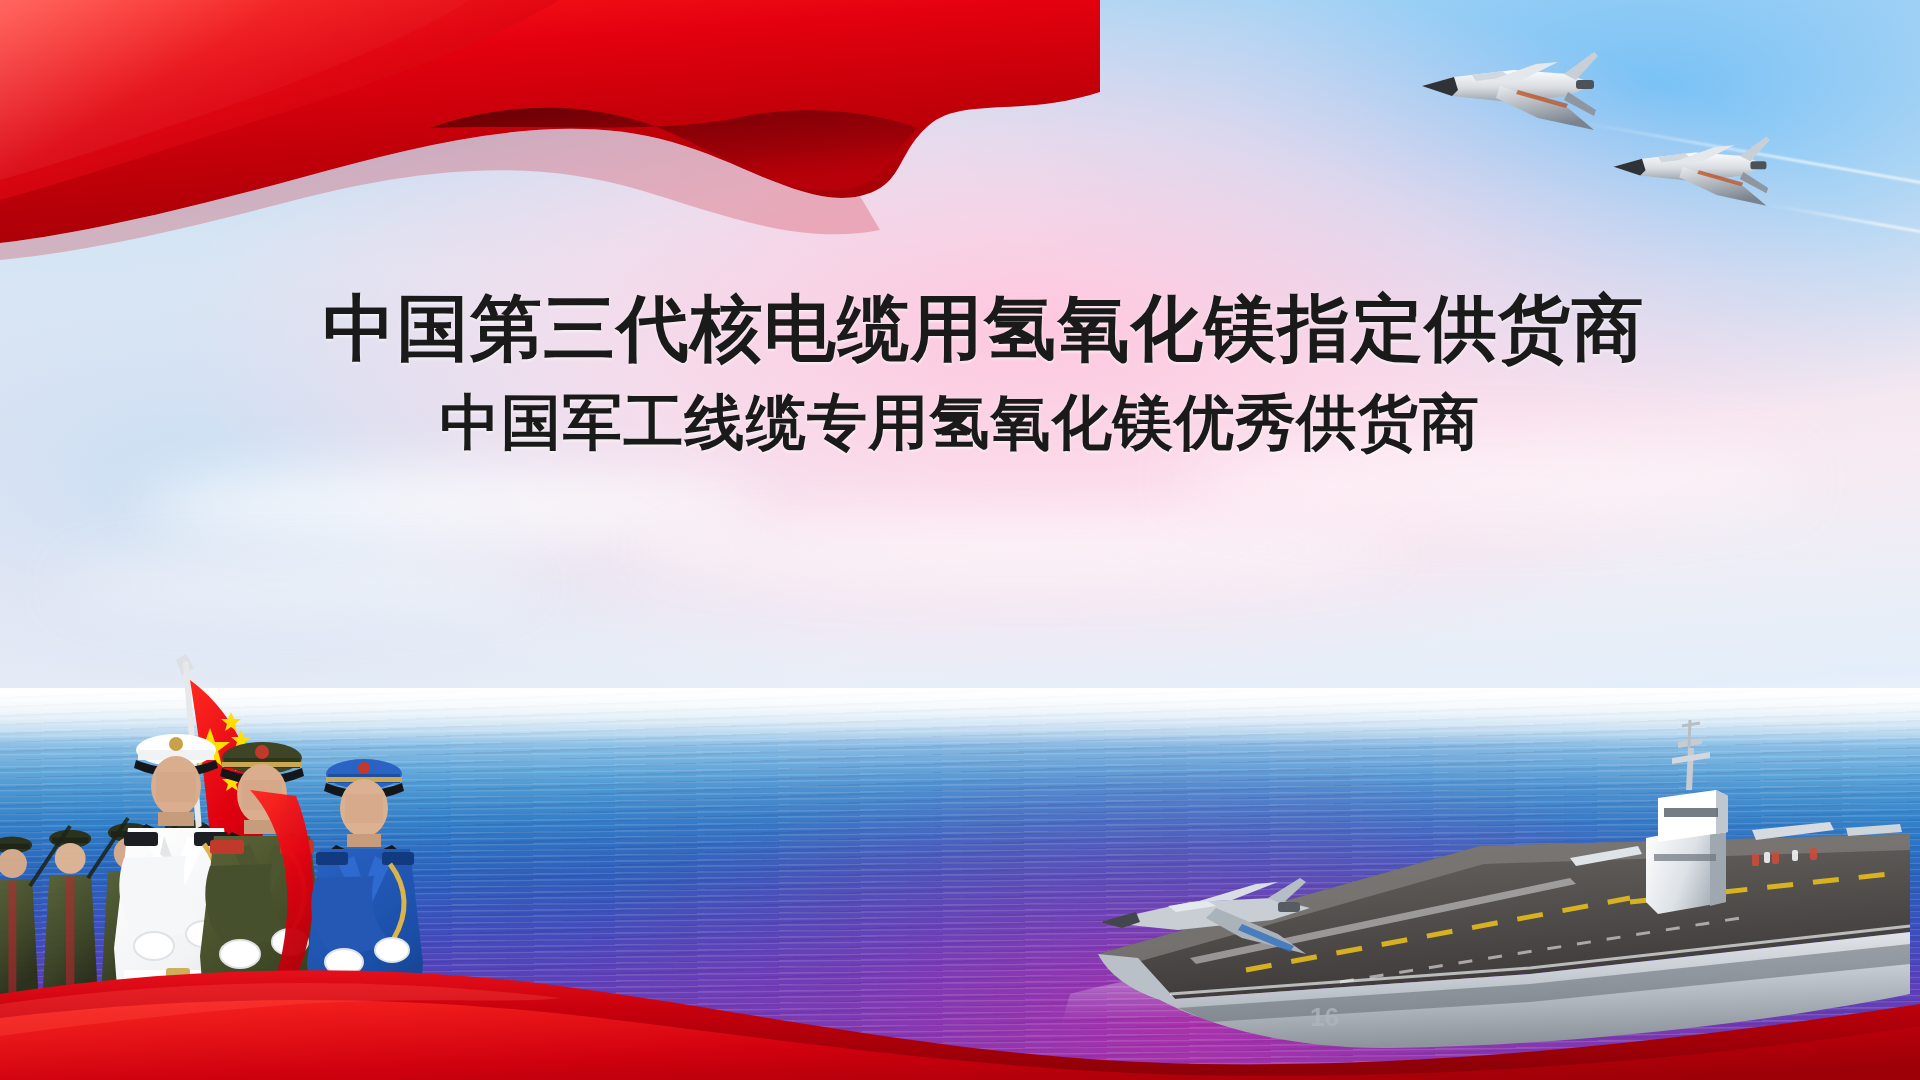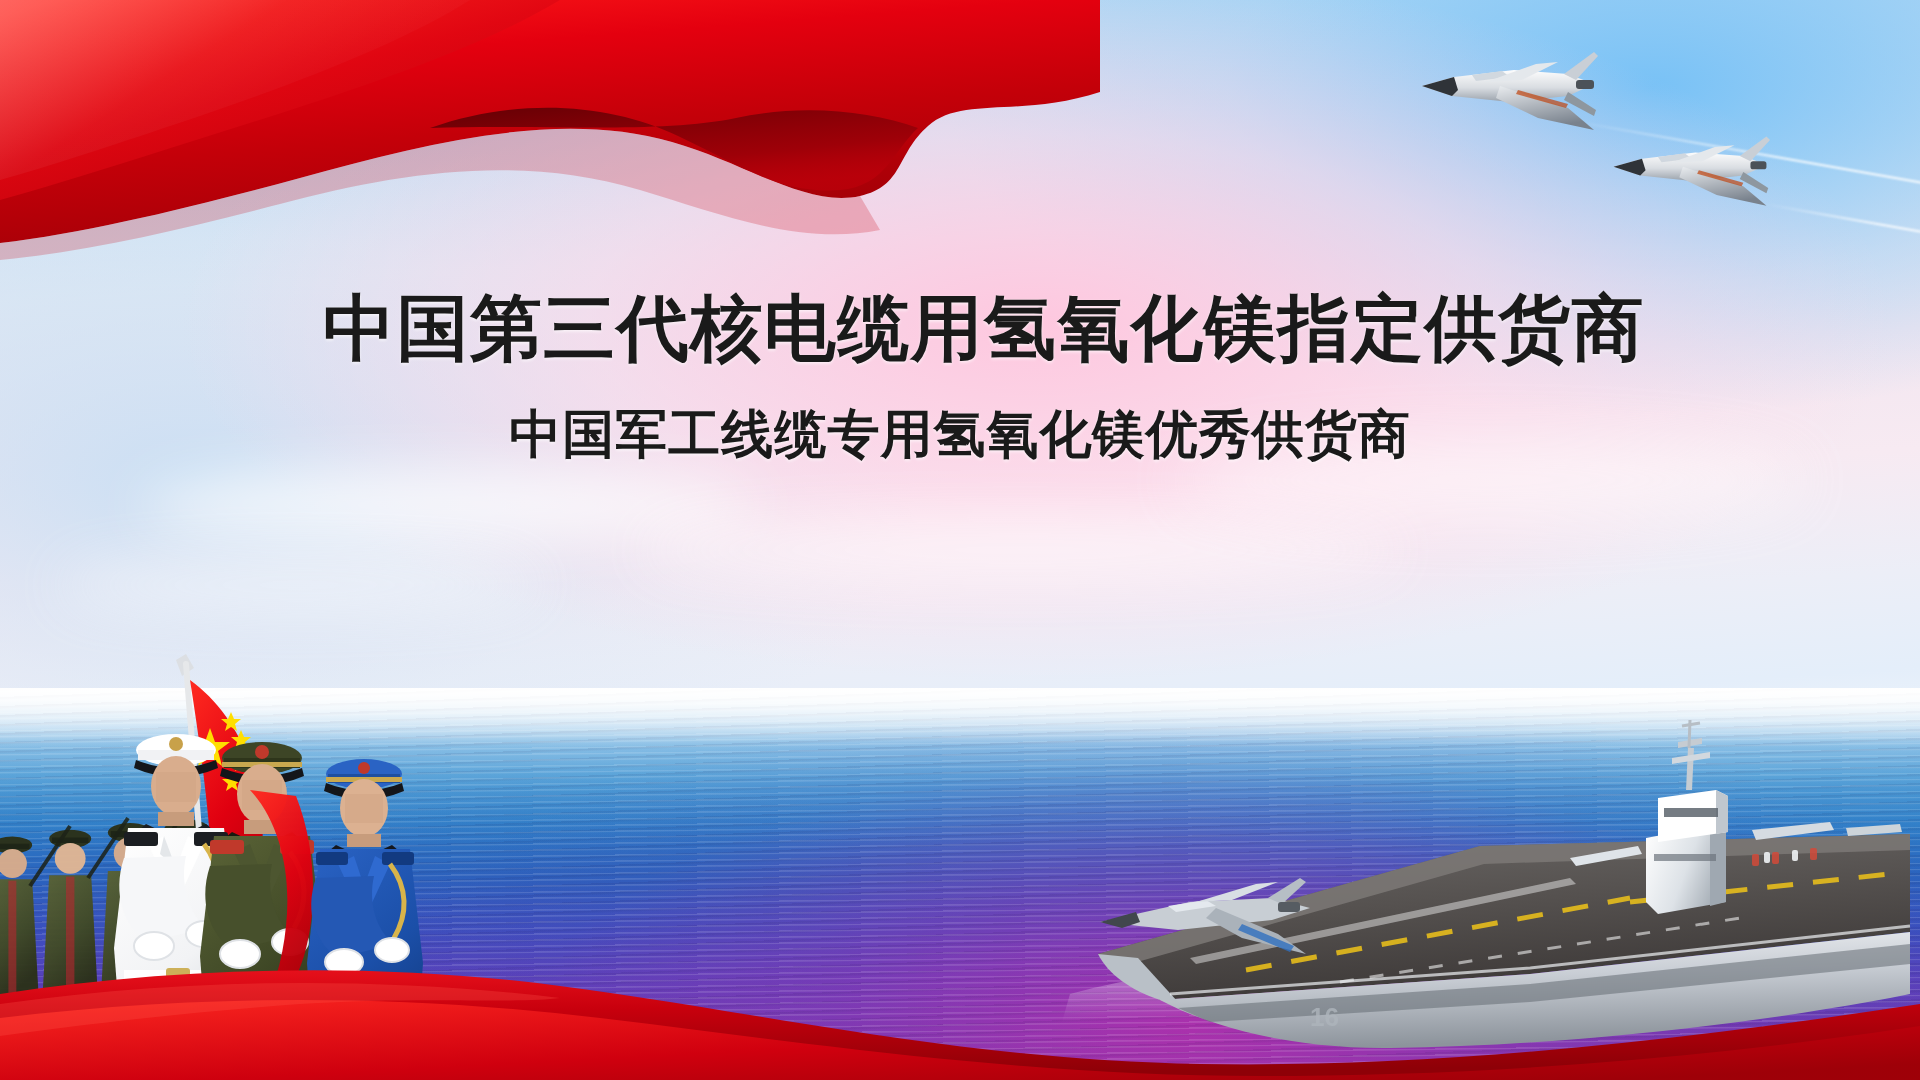--- a/index.html
+++ b/index.html
@@ -70,21 +70,21 @@
     position:absolute;left:0;right:0;top:280px;text-align:center;
     -webkit-user-select:none;user-select:none;
   }
   .tline{
     display:block;color:#1a1a1a;font-weight:700;
     letter-spacing:.02em;line-height:1.34;
     text-shadow:0 2px 3px rgba(255,255,255,.55),0 0 1px rgba(255,255,255,.8);
     white-space:nowrap;
   }
   .tline1{font-size:72px;margin-left:48px;}
-  .tline2{font-size:52px;margin-top:24px;}
+  .tline2{font-size:60px;margin-top:7px;}
 
   
   .guard{position:absolute;left:0;bottom:0;width:540px;height:460px;}
   .guard svg{display:block;width:100%;height:100%;overflow:visible;}
 
   
   .carrier{position:absolute;right:-10px;bottom:28px;width:920px;height:450px;}
   .carrier svg{display:block;width:100%;height:100%;overflow:visible;}
 </style>
 </head>

